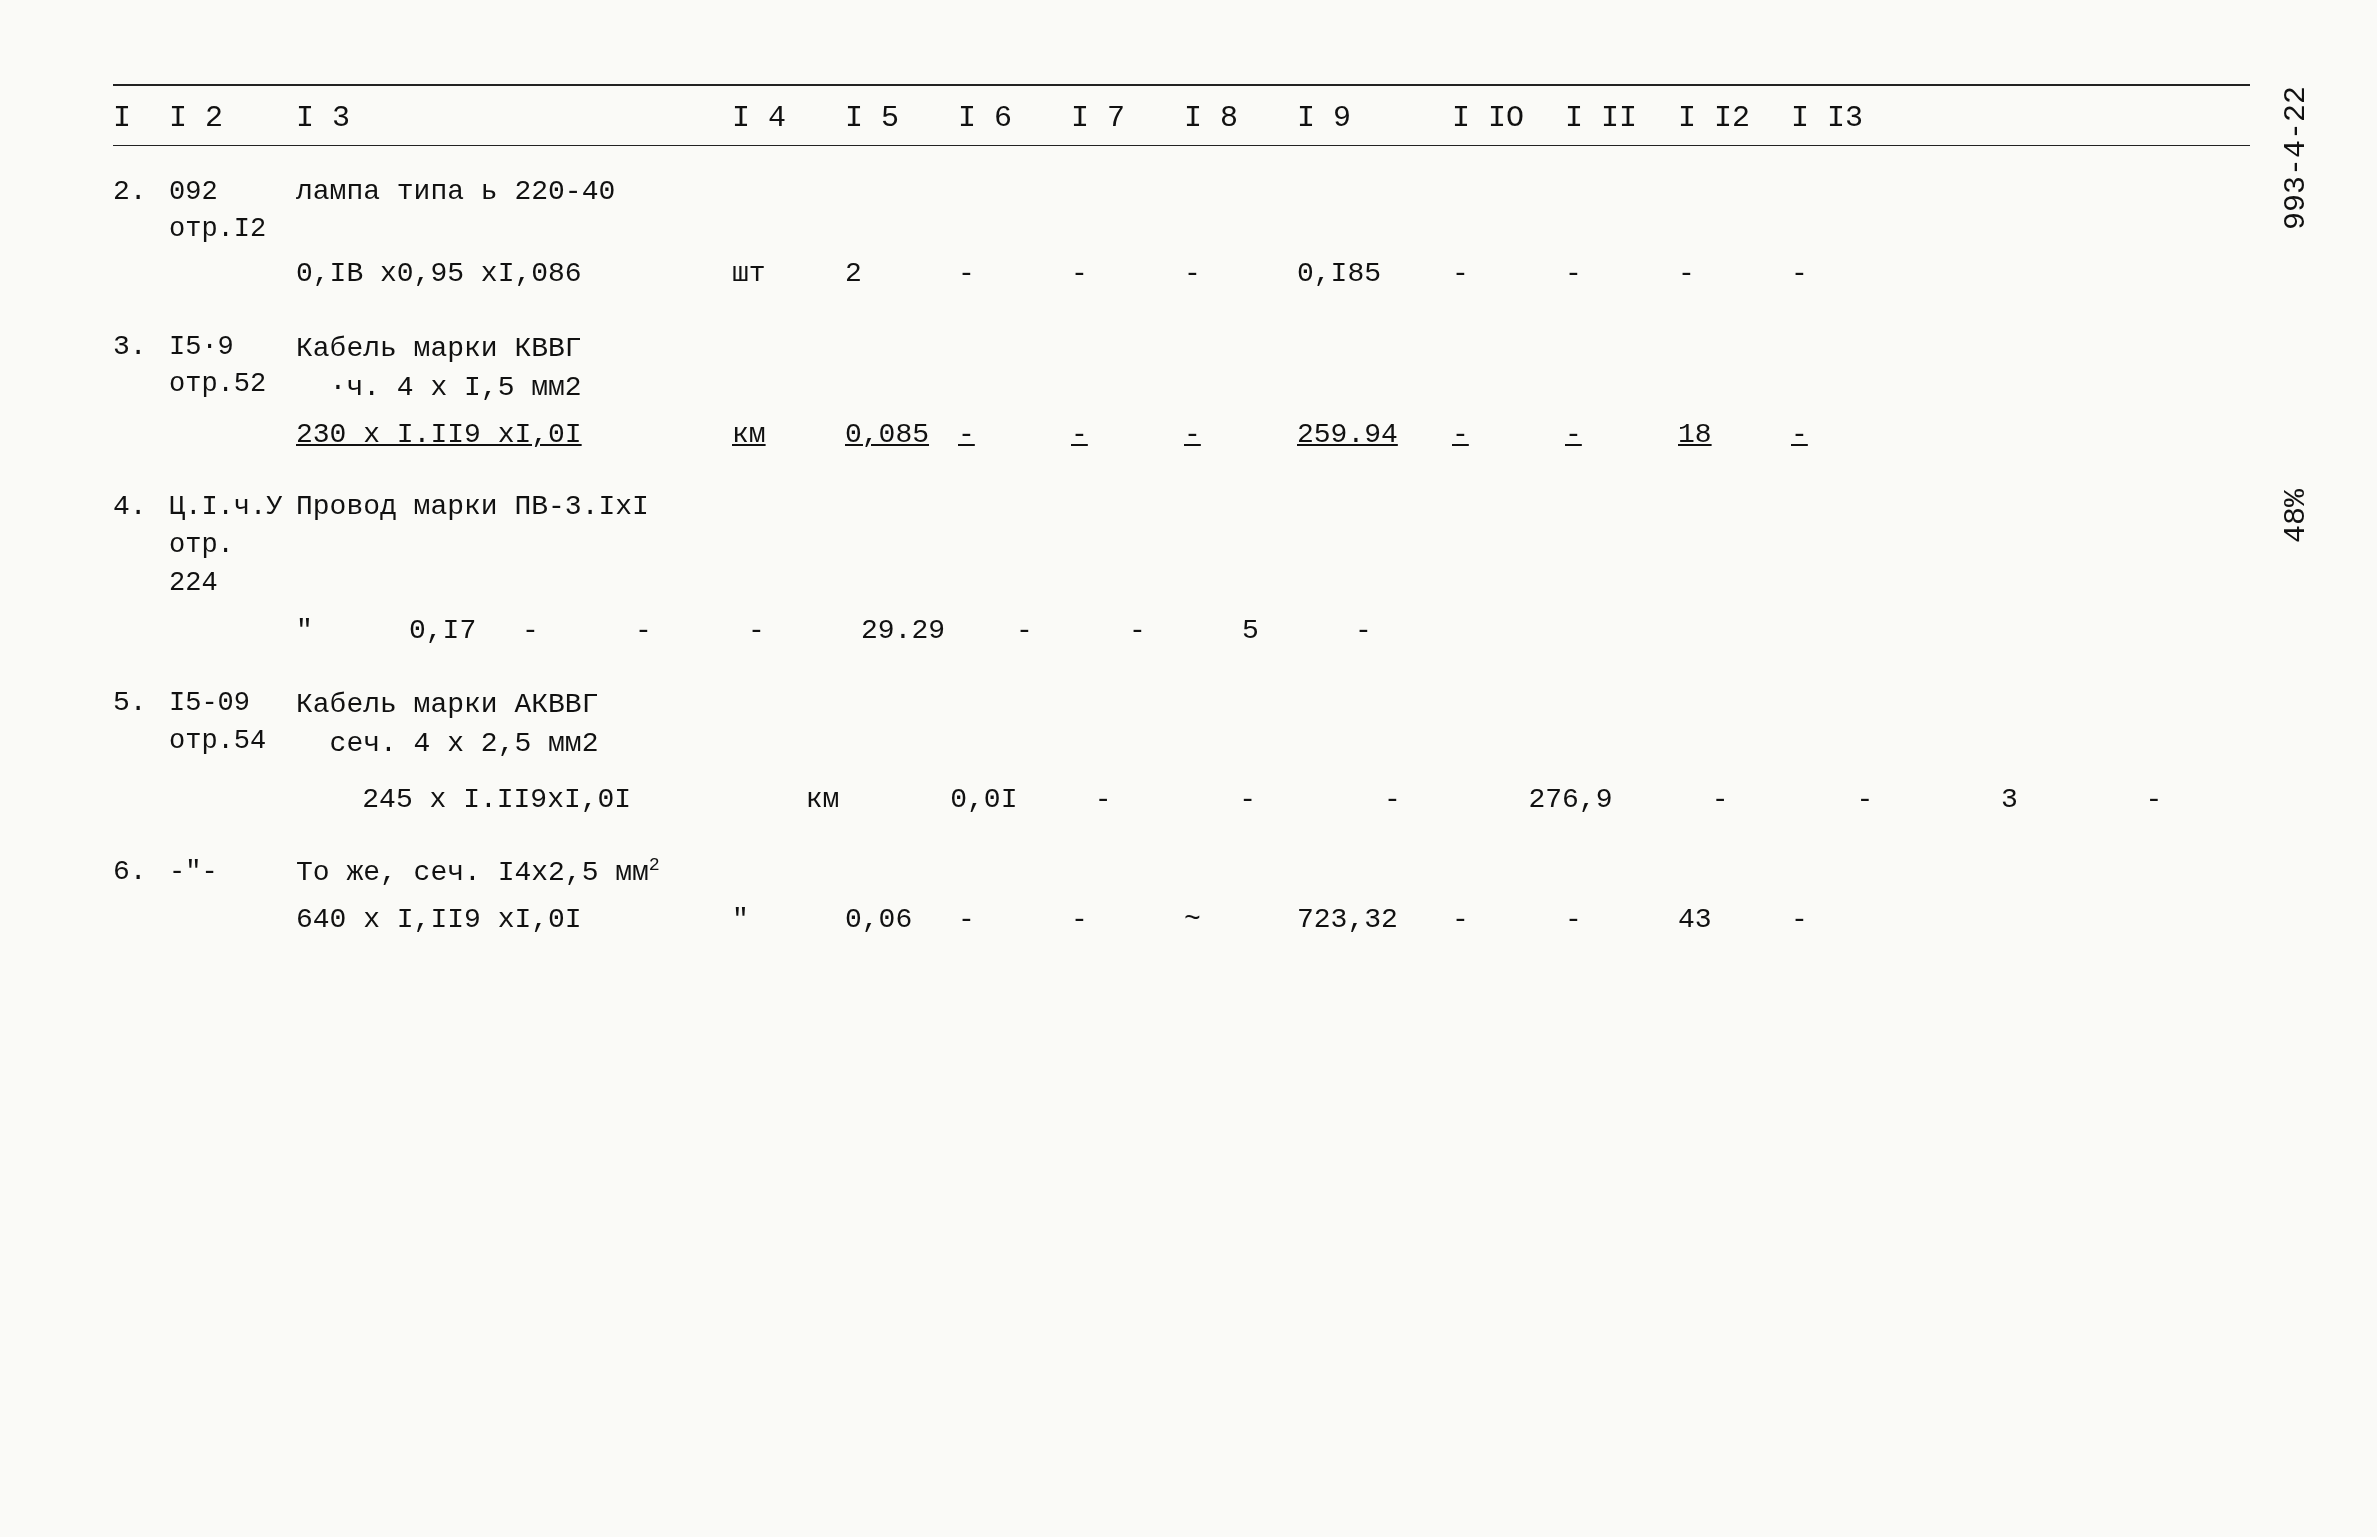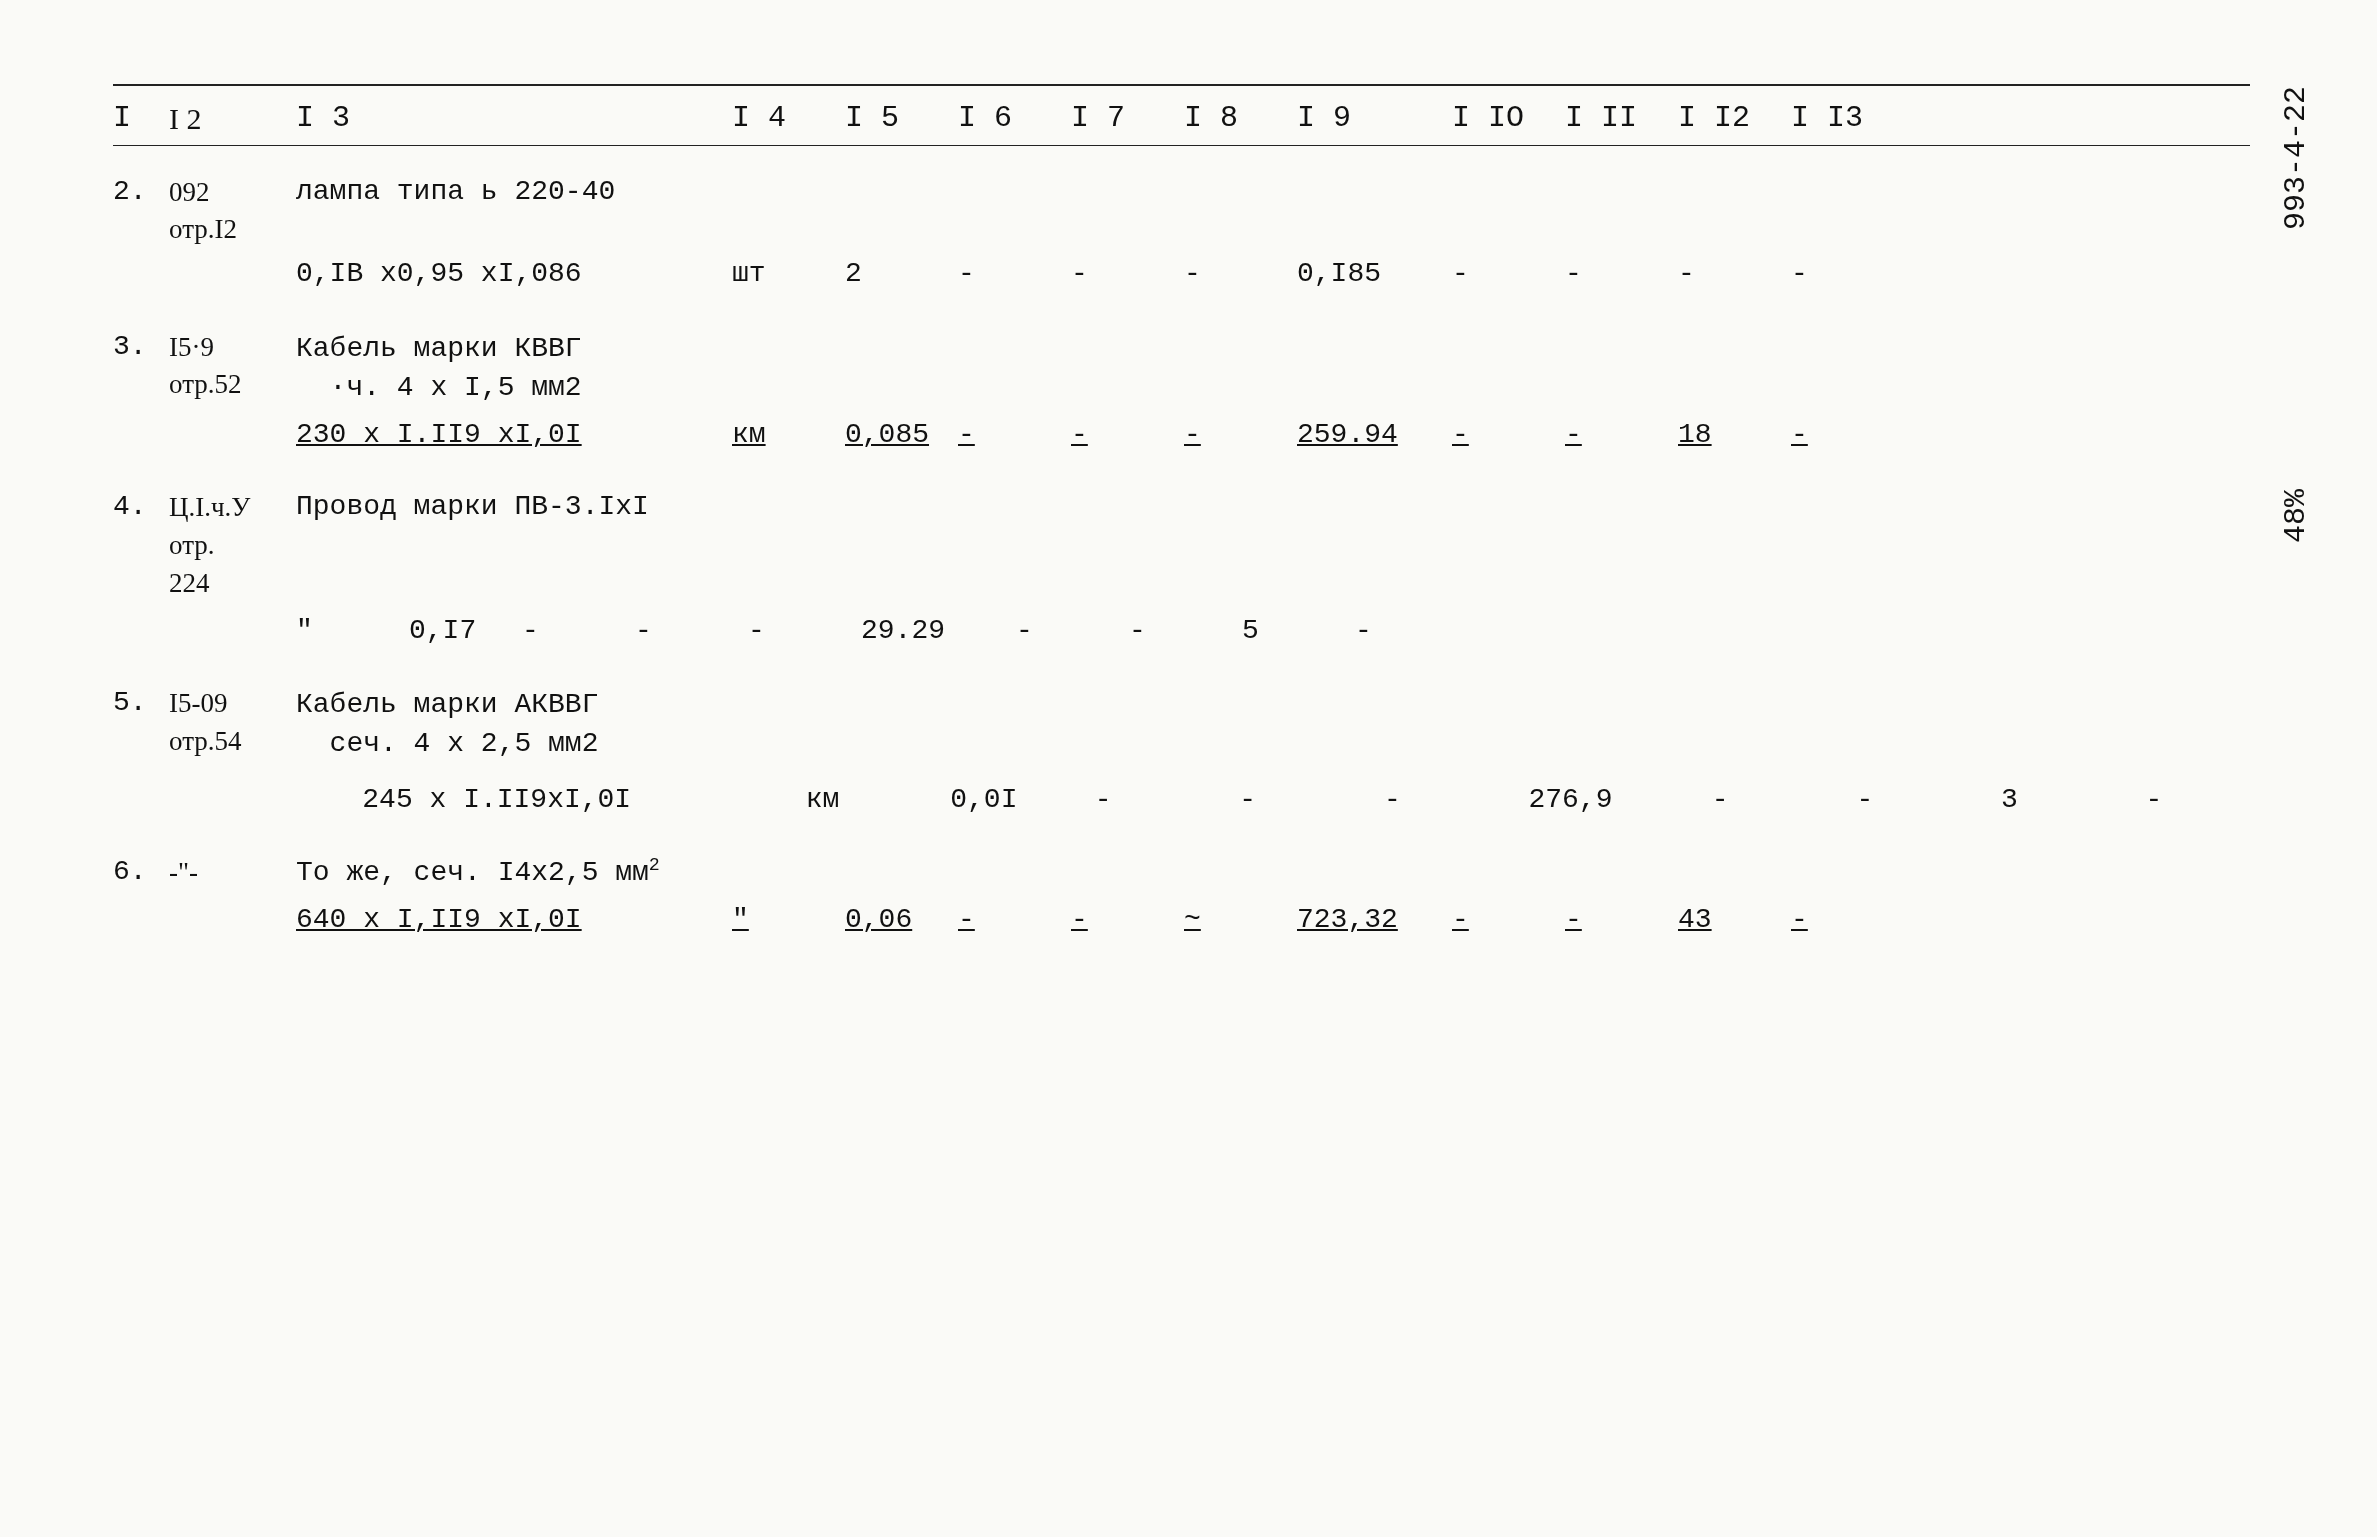--- a/index.html
+++ b/index.html
@@ -41,21 +41,21 @@
       position: relative;
     }
 
     .col-header-row .col-num {
       font-size: 30px;
       color: #111;
       display: inline-block;
     }
 
     .col-i    { width: 56px; }
-    .col-2    { width: 127px; font-family: Liberation Serif, serif; }
+    .col-2    { width: 127px; }
     .col-3    { width: 436px; }
     .col-4    { width: 113px; }
     .col-5    { width: 113px; }
     .col-6    { width: 113px; }
     .col-7    { width: 113px; }
     .col-8    { width: 113px; }
     .col-9    { width: 155px; }
     .col-10   { width: 113px; }
     .col-11   { width: 113px; }
     .col-12   { width: 113px; }
@@ -403,21 +403,21 @@
         <div class="col-i cell">
           <span class="cell-text">6.</span>
         </div>
         <div class="col-2 cell">
           <span class="cell-text" style="white-space:pre;font-size:27px;line-height:1.4;">-"-</span>
         </div>
         <div class="col-3 cell">
           <span class="cell-text">То же, сеч. I4x2,5 мм<sup class="superscript">2</sup></span>
         </div>
       </div>
-      <div class="entry-row2" style="margin-top:10px;text-decoration:underline;">
+      <div class="entry-row2" style="margin-top:10px;">
         <div class="col-i cell"></div>
         <div class="col-2 cell"></div>
         <div class="col-3 cell">
           <span class="cell-text">640 х I,II9 xI,0I</span>
         </div>
         <div class="col-4 cell">
           <span class="cell-text">"</span>
         </div>
         <div class="col-5 cell">
           <span class="cell-text">0,06</span>

